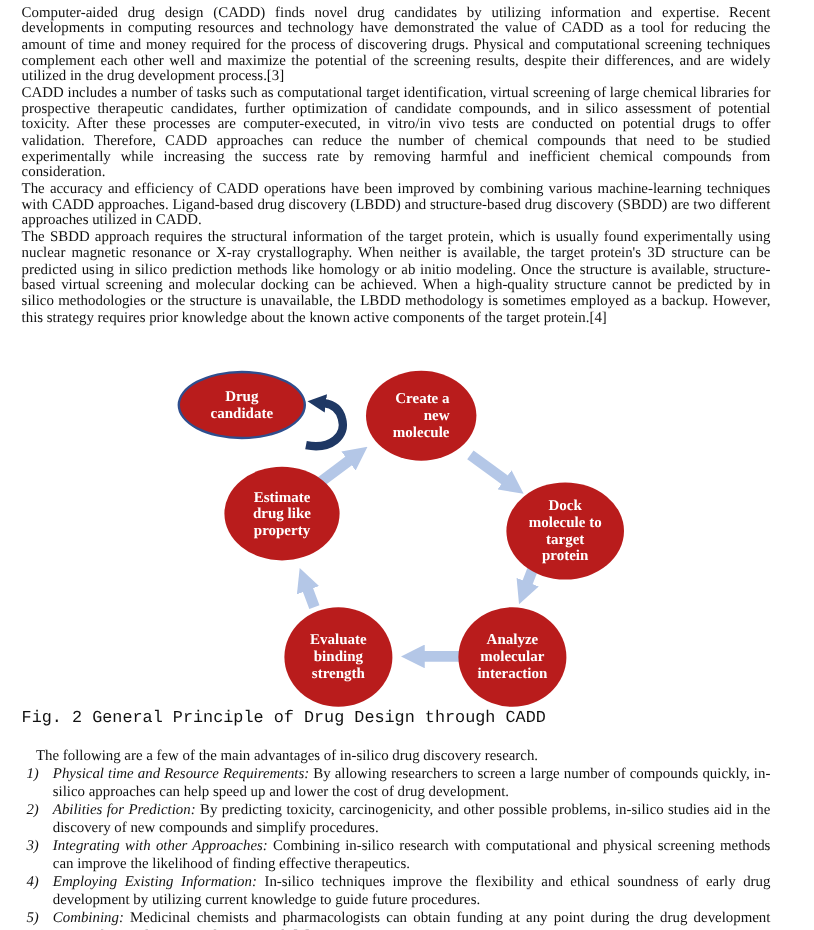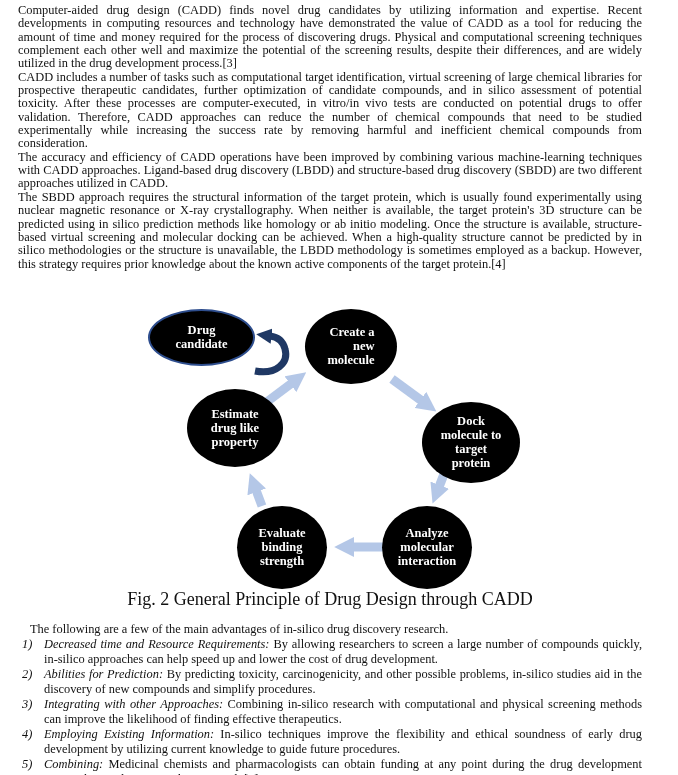--- a/index.html
+++ b/index.html
@@ -21,41 +21,42 @@
   }
   
   .figure{
     position:relative;
     width:642px;height:318px;
     margin:0;
   }
   .arrows{position:absolute;left:0;top:0;}
   .node{
     position:absolute;
-    background:#000000;
+    background:#b91c1c;
     border-radius:50%;
     display:flex;align-items:center;justify-content:center;
     text-align:center;
     color:#fff;
     font-weight:bold;
     font-size:12.5px;
     line-height:14px;
     white-space:pre-line;
   }
   .n-drug{left:130px;top:38px;width:107px;height:57px;border:2px solid #2e4e8e;box-sizing:border-box;}
   .n-create{left:287px;top:38px;width:92px;height:75px;text-align:right;}
   .n-dock{left:404px;top:131px;width:98px;height:81px;}
   .n-estimate{left:169px;top:118px;width:96px;height:78px;justify-content:center;}
   .n-analyze{left:364px;top:235px;width:90px;height:83px;}
   .n-evaluate{left:219px;top:235px;width:90px;height:83px;}
   .caption{
     margin-top:3px;
-    text-align:center;
-    font-size:18px;
+    text-align:left;
+    font-size:14px;
     line-height:15px;
+    font-family:Liberation Mono, monospace;
   }
   
   .adv-intro{
     margin:15px 0 0 12px;
     font-size:12.4px;
     line-height:15px;
     text-align:justify;
   }
   .adv-list{margin:0;padding:0;}
   .adv-item{
@@ -131,21 +132,21 @@
 property</span>
     </div>
   </div>
 
   <div class="caption">Fig. 2 General Principle of Drug Design through CADD</div>
 
   <p class="adv-intro">The following are a few of the main advantages of in-silico drug discovery research.</p>
 
   <div class="adv-list">
     <div class="adv-item">
-      <span class="adv-num">1)</span><span class="adv-label">Decreased time and Resource Requirements:</span> <span>By allowing researchers to screen a large number of compounds quickly, in-silico approaches can help speed up and lower the cost of drug development.</span>
+      <span class="adv-num">1)</span><span class="adv-label">Physical time and Resource Requirements:</span> <span>By allowing researchers to screen a large number of compounds quickly, in-silico approaches can help speed up and lower the cost of drug development.</span>
     </div>
     <div class="adv-item">
       <span class="adv-num">2)</span><span class="adv-label">Abilities for Prediction:</span> <span>By predicting toxicity, carcinogenicity, and other possible problems, in-silico studies aid in the discovery of new compounds and simplify procedures.</span>
     </div>
     <div class="adv-item">
       <span class="adv-num">3)</span><span class="adv-label">Integrating with other Approaches:</span> <span>Combining in-silico research with computational and physical screening methods can improve the likelihood of finding effective therapeutics.</span>
     </div>
     <div class="adv-item">
       <span class="adv-num">4)</span><span class="adv-label">Employing Existing Information:</span> <span>In-silico techniques improve the flexibility and ethical soundness of early drug development by utilizing current knowledge to guide future procedures.</span>
     </div>

